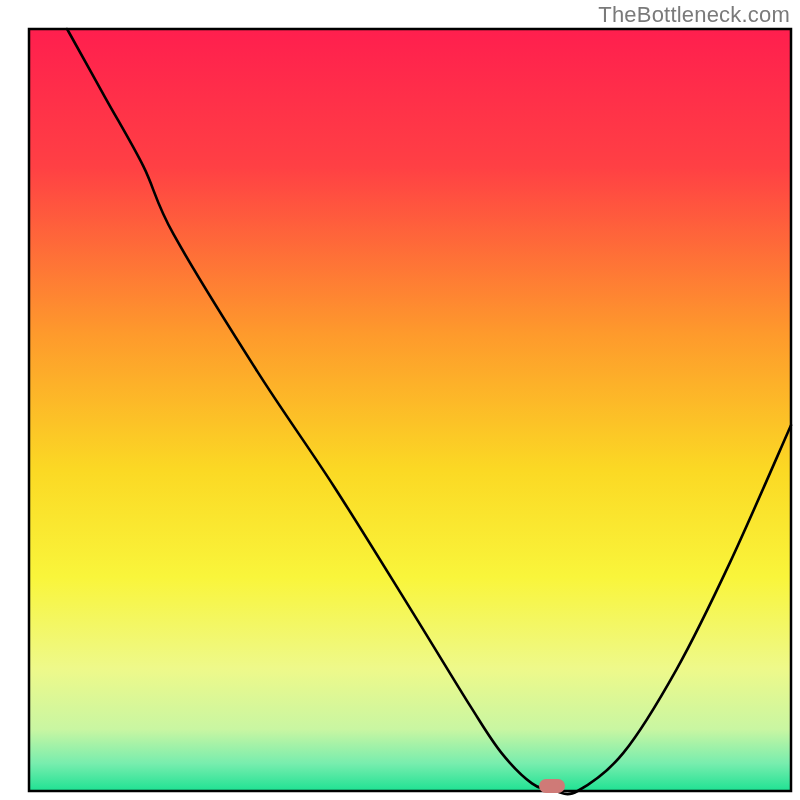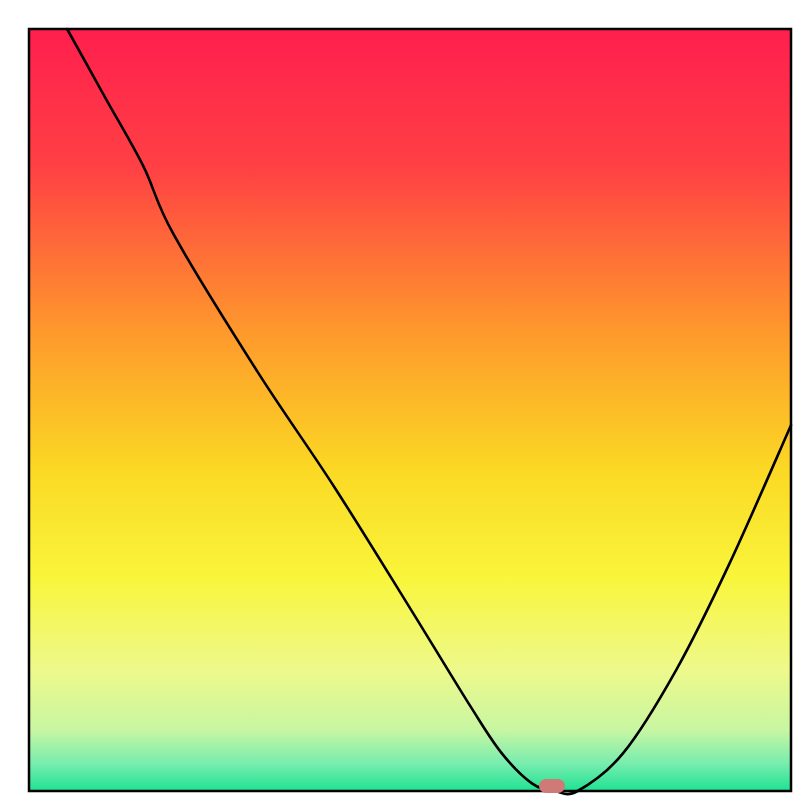--- a/index.html
+++ b/index.html
@@ -37,20 +37,21 @@
     border-radius: 7px;
     background: #cf7a77;
     transform: translate(-50%, -50%);
   }
 </style>
 </head>
 <body>
 
 <div class="canvas">
 
+  <div class="watermark">TheBottleneck.com</div>
 
   <svg class="chart" width="800" height="800" viewBox="0 0 800 800">
     <defs>
       <linearGradient id="bg-grad" x1="0" y1="0" x2="0" y2="1">
           <stop offset="0%" stop-color="#ff1f4e"></stop>
           <stop offset="18%" stop-color="#ff4044"></stop>
           <stop offset="40%" stop-color="#fe9a2c"></stop>
           <stop offset="57.99999999999999%" stop-color="#fbd924"></stop>
           <stop offset="72%" stop-color="#f9f53b"></stop>
           <stop offset="84%" stop-color="#eef98a"></stop>

